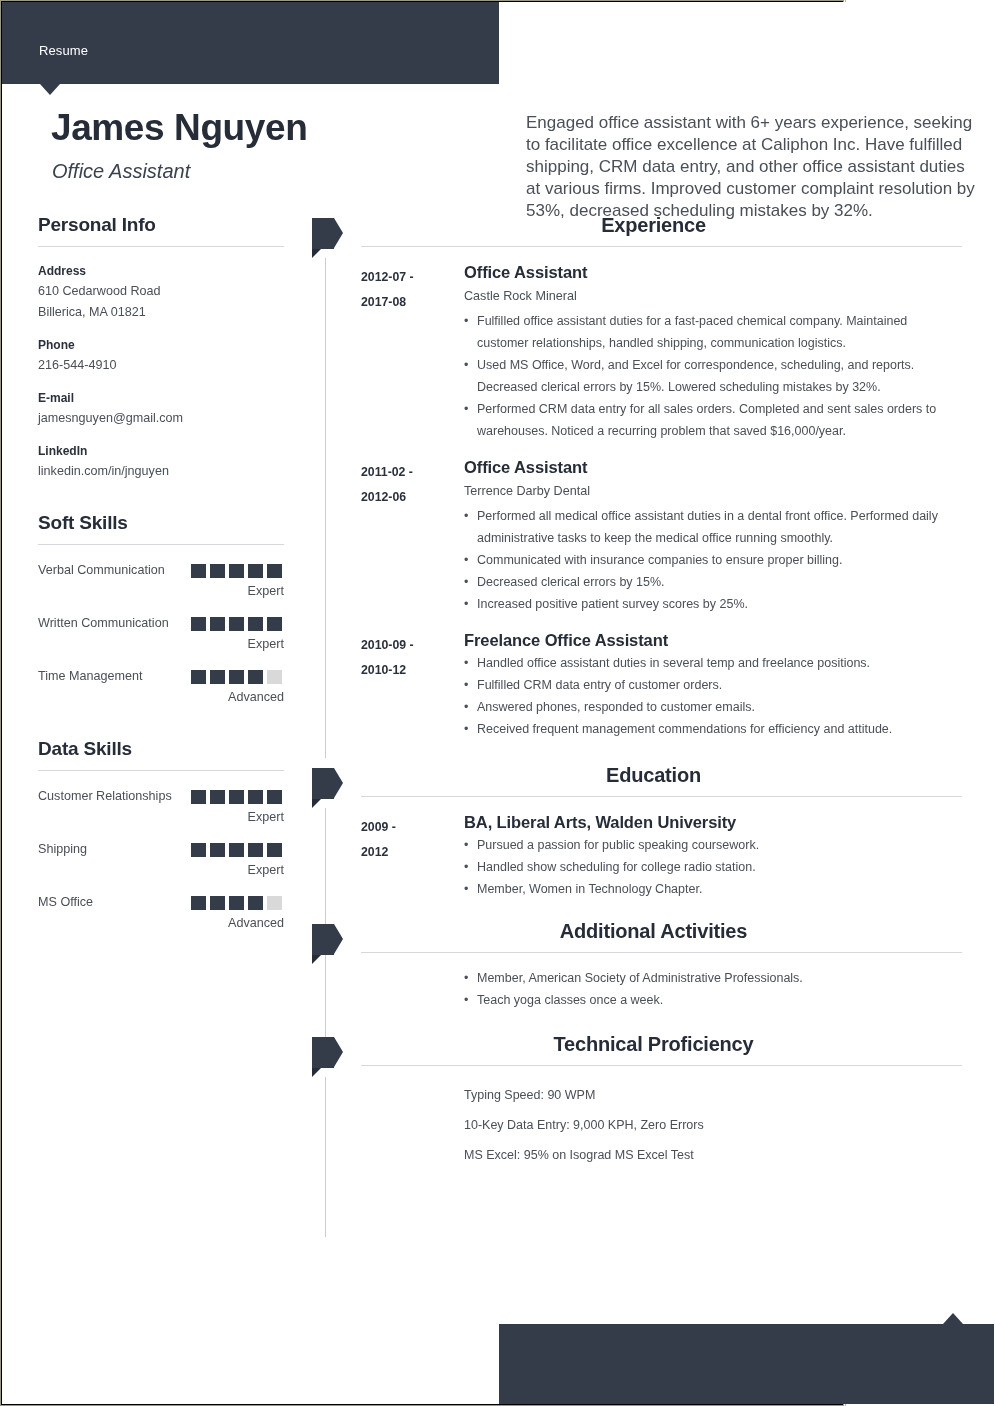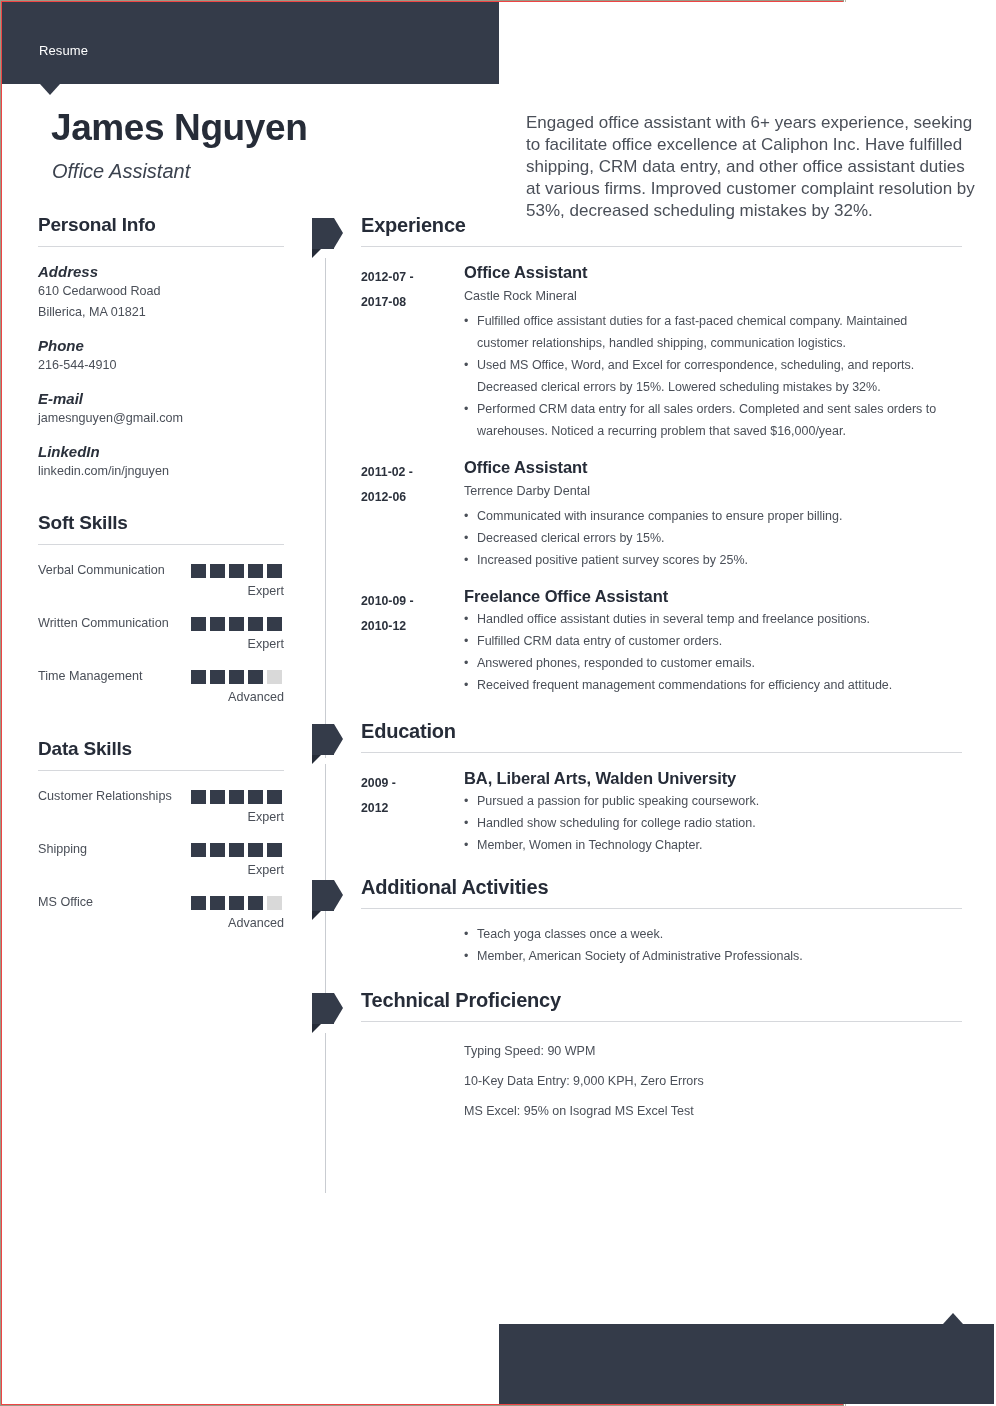--- a/index.html
+++ b/index.html
@@ -17,21 +17,21 @@
     position: relative;
     overflow: hidden;
   }
 
   
   .page {
     position: absolute;
     left: 0; top: 0;
     width: 844px;
     height: 1406px;
-    background: #ef4444;
+    background: #000000;
     border: 1px solid #9a9a86;
     outline: 1px solid #b9b9a8;
     outline-offset: 1px;
   }
   .page-inner {
     position: absolute;
     left: 1px; top: 1px;
     width: 992px;
     height: 1402px;
     background: #ffffff;
@@ -123,25 +123,24 @@
     padding-bottom: 10px;
   }
   .side-rule {
     border-bottom: 1px solid #d6d8dc;
     margin-bottom: 15px;
   }
   .side-block { margin-bottom: 30px; }
 
   .info-item { margin-bottom: 13px; }
   .info-label {
-    font-size: 15px;
+    font-size: 12px;
     font-weight: bold;
     color: #2b313c;
     line-height: 19px;
-    font-style: italic;
   }
   .info-value {
     font-size: 12.6px;
     color: #4a4f58;
     line-height: 21px;
   }
 
   
   .skill-row {
     position: relative;
@@ -204,26 +203,27 @@
     border-left: 9px solid #343b49;
   }
   .flag .fold {
     position: absolute;
     left: 0; top: 31px;
     width: 0; height: 0;
     border-left: 9px solid #262c38;
     border-bottom: 9px solid transparent;
   }
   .sec-head {
-    margin-left: 49px;
+    margin-left: 33px;
     padding-bottom: 9px;
     font-size: 20px;
     font-weight: bold;
     color: #262c38;
     letter-spacing: -0.2px;
+    text-align: center;
   }
   .sec-rule {
     margin-left: 49px;
     border-bottom: 1px solid #d6d8dc;
   }
 
   
   .timeline {
     position: absolute;
     left: 13px;
@@ -440,20 +440,21 @@
             </div>
             <div class="entry">
               <div class="entry-dates">
                 <div>2011-02 -</div>
                 <div>2012-06</div>
               </div>
               <div class="entry-body">
                 <div class="entry-role">Office Assistant</div>
                 <div class="entry-org">Terrence Darby Dental</div>
                 <ul class="bullets">
+                  <li>Performed all medical office assistant duties in a dental front office. Performed daily administrative tasks to keep the medical office running smoothly.</li>
                   <li>Communicated with insurance companies to ensure proper billing.</li>
                   <li>Decreased clerical errors by 15%.</li>
                   <li>Increased positive patient survey scores by 25%.</li>
                 </ul>
               </div>
             </div>
             <div class="entry">
               <div class="entry-dates">
                 <div>2010-09 -</div>
                 <div>2010-12</div>
@@ -504,22 +505,22 @@
             <div class="point"></div>
             <div class="fold"></div>
       </div>
       <div class="timeline" style="height:100px"></div>
       <div class="sec-head">Additional Activities</div>
       <div class="sec-rule"></div>
       <div class="entry">
         <div class="entry-dates"></div>
         <div class="entry-body">
           <ul class="bullets">
+                <li>Member, American Society of Administrative Professionals.</li>
                 <li>Teach yoga classes once a week.</li>
-                <li>Member, American Society of Administrative Professionals.</li>
               </ul>
         </div>
       </div>
     </div>
 
     <div class="main-sec" style="margin-top:22px">
       <div class="flag">
         <div class="body"></div>
             <div class="point"></div>
             <div class="fold"></div>

